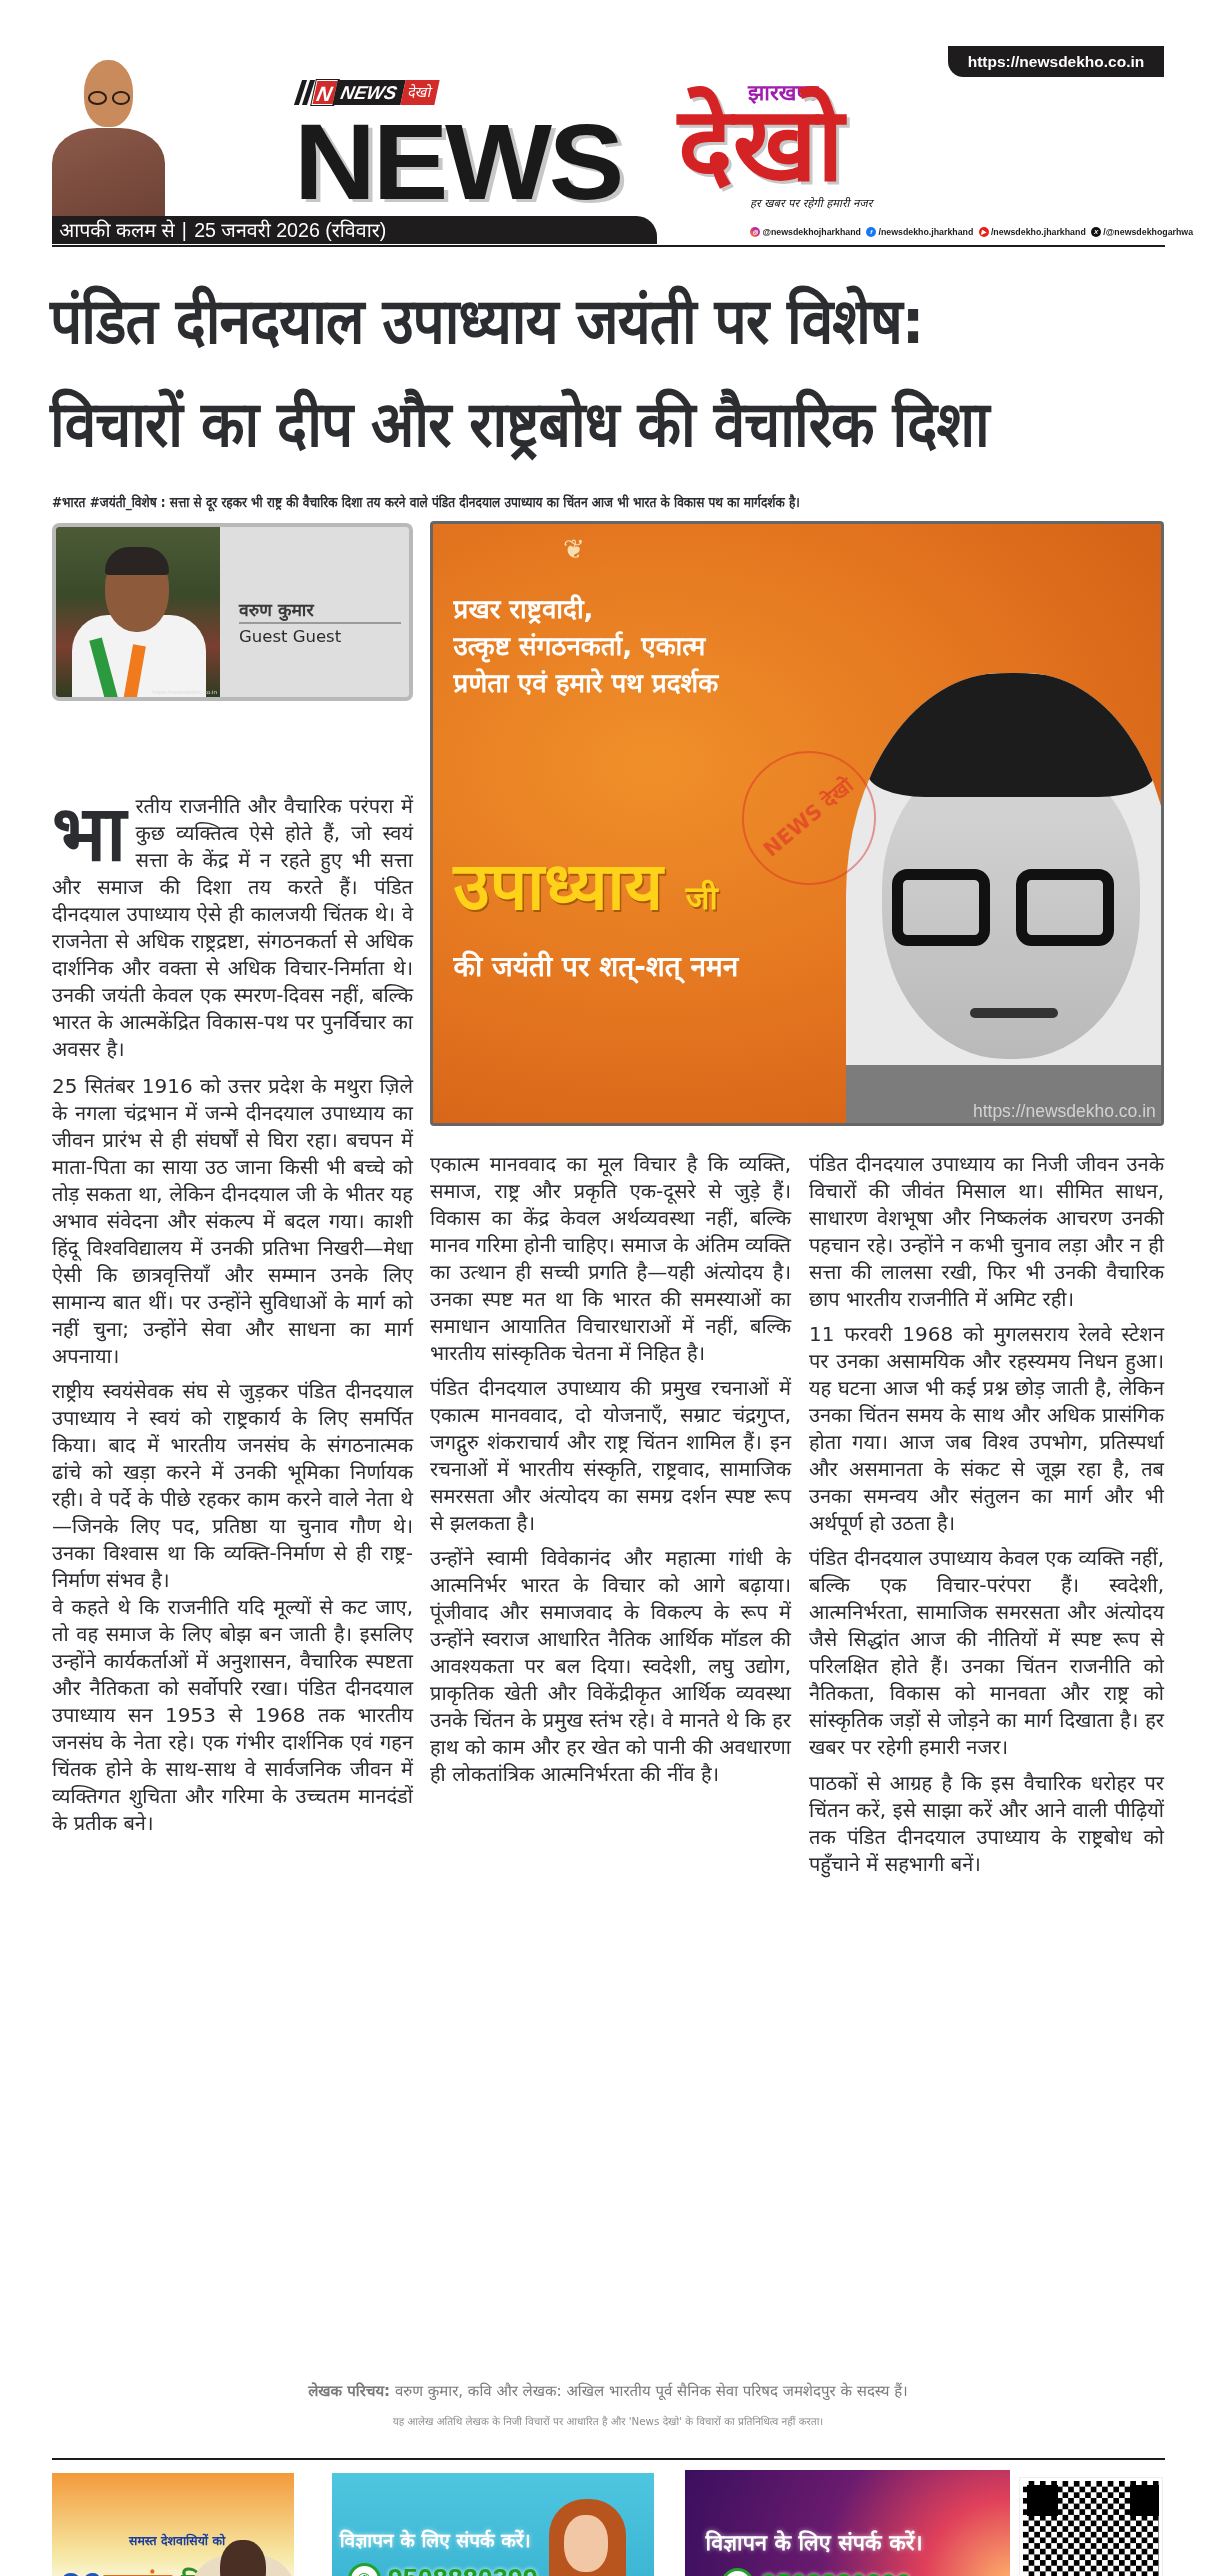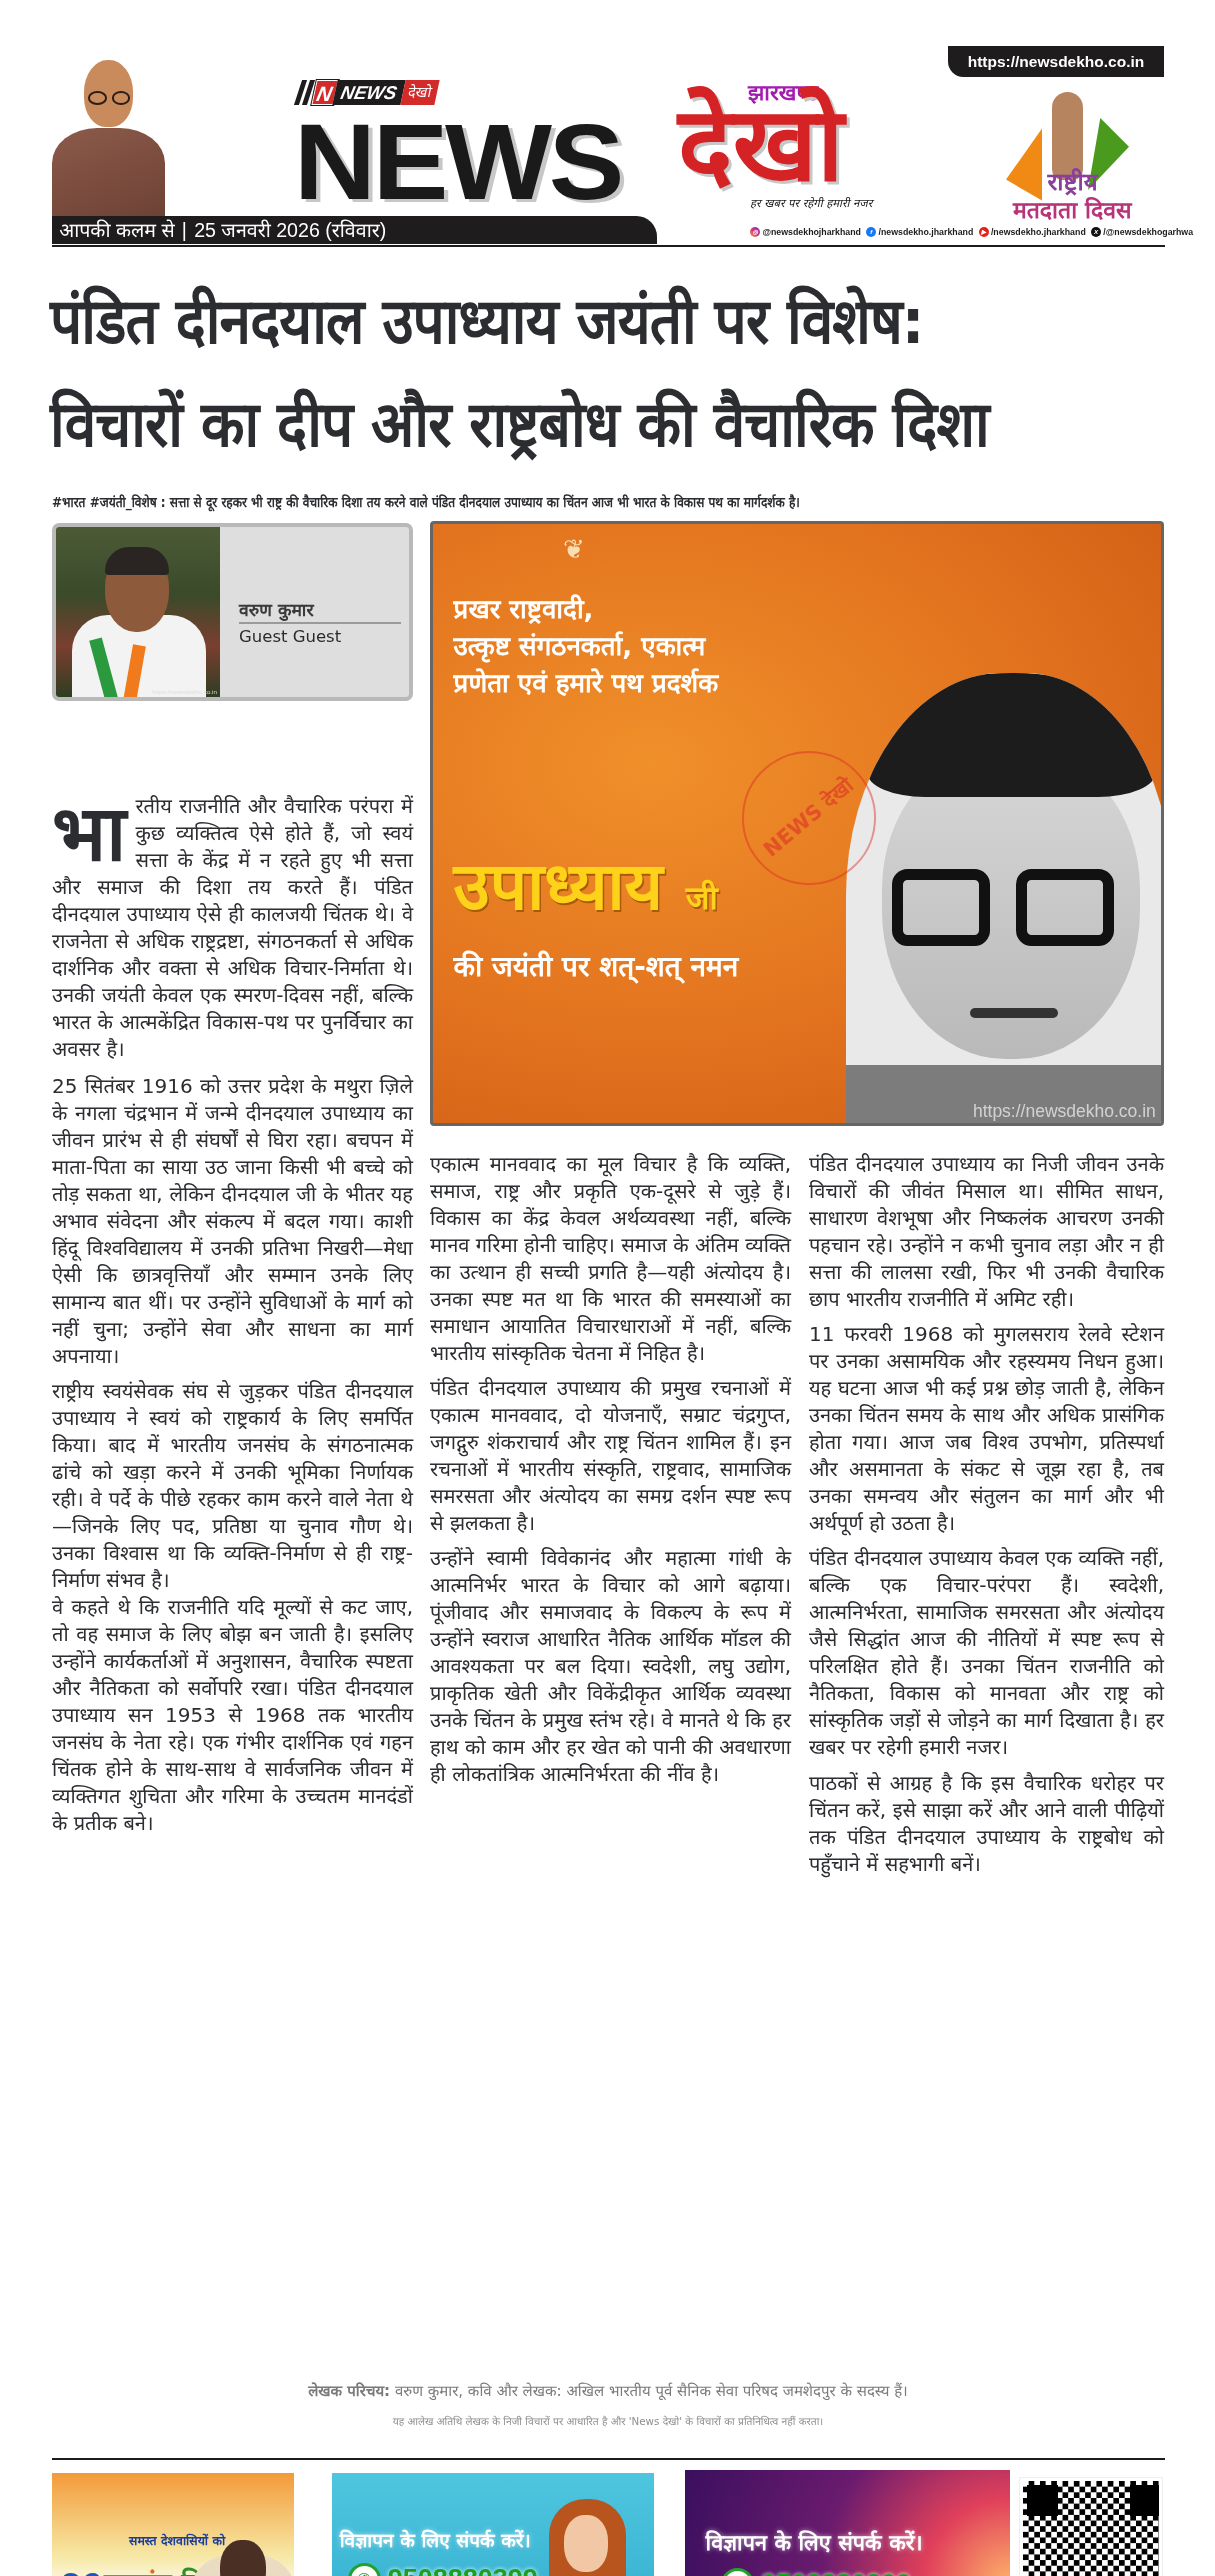--- a/index.html
+++ b/index.html
@@ -165,27 +165,20 @@
     <div class="logo-dekho-sm">देखो</div>
   </div>
 
   <div class="logo-big-news">NEWS</div>
   <div class="logo-state">झारखण्ड</div>
   <div class="logo-big-dekho">देखो</div>
   <div class="logo-tagline">हर खबर पर रहेगी हमारी नजर</div>
 
   <div class="url-pill">https://newsdekho.co.in</div>
 
-  <div class="voter-badge">
-    <div class="saffron"></div>
-    <div class="green"></div>
-    <div class="finger"></div>
-    <div class="t1">राष्ट्रीय</div>
-    <div class="t2">मतदाता दिवस</div>
-  </div>
 
   <div class="social-row">
     <span class="si">
         <i class="ic ic-ig">◎</i>
         <span>@newsdekhojharkhand</span>
       </span>
     <span class="si">
         <i class="ic ic-fb">f</i>
         <span>/newsdekho.jharkhand</span>
       </span>

